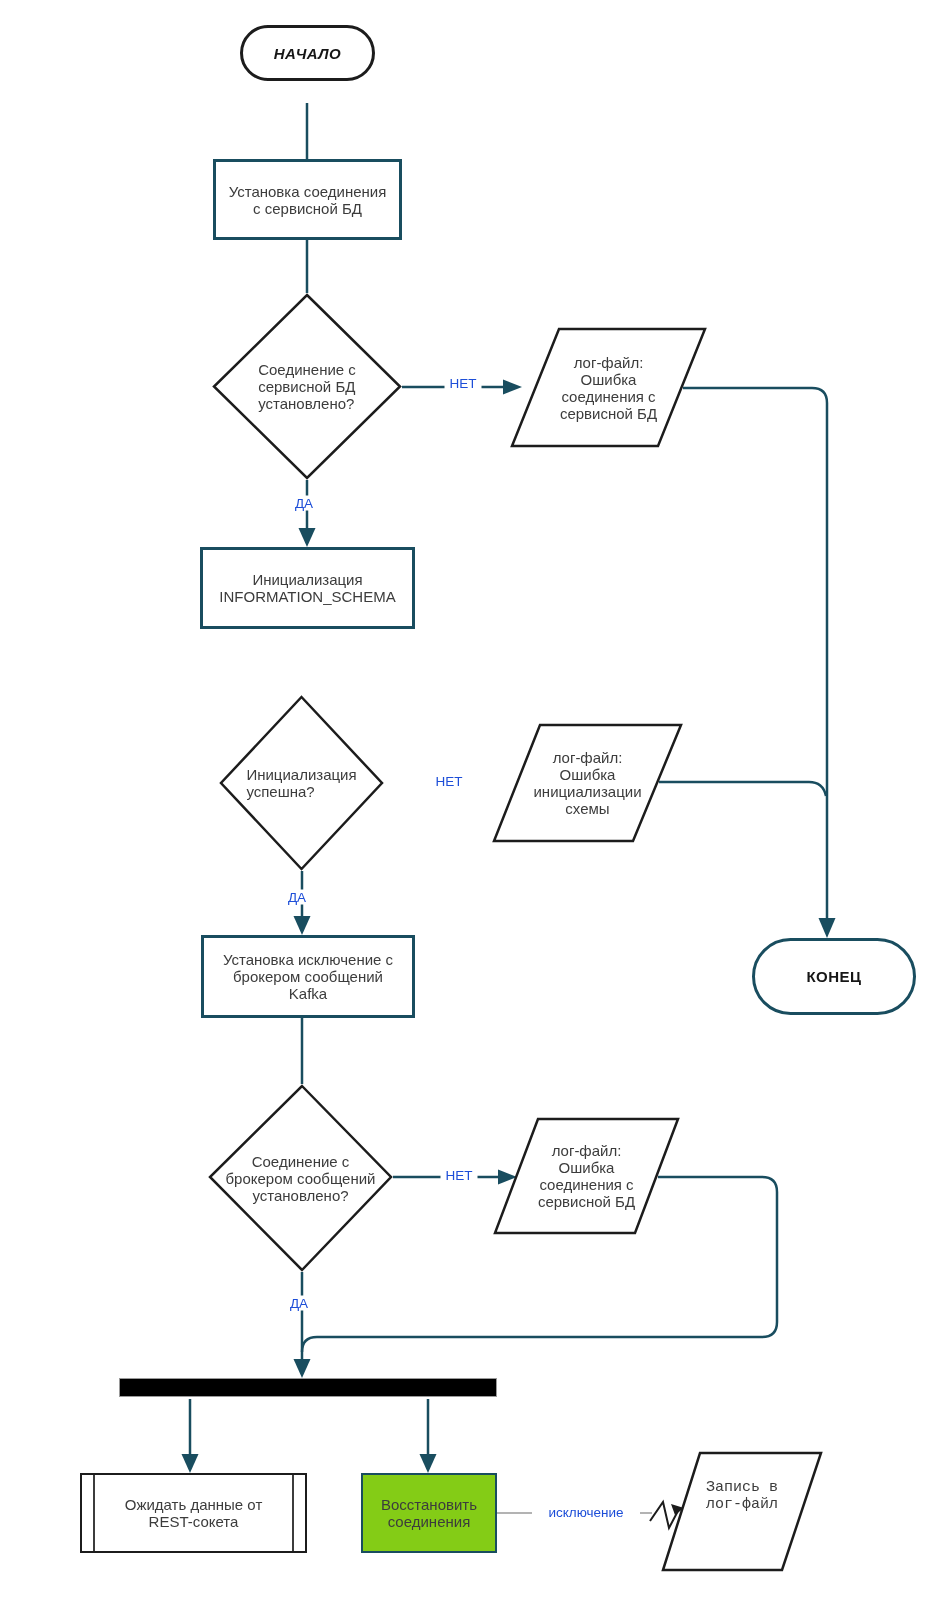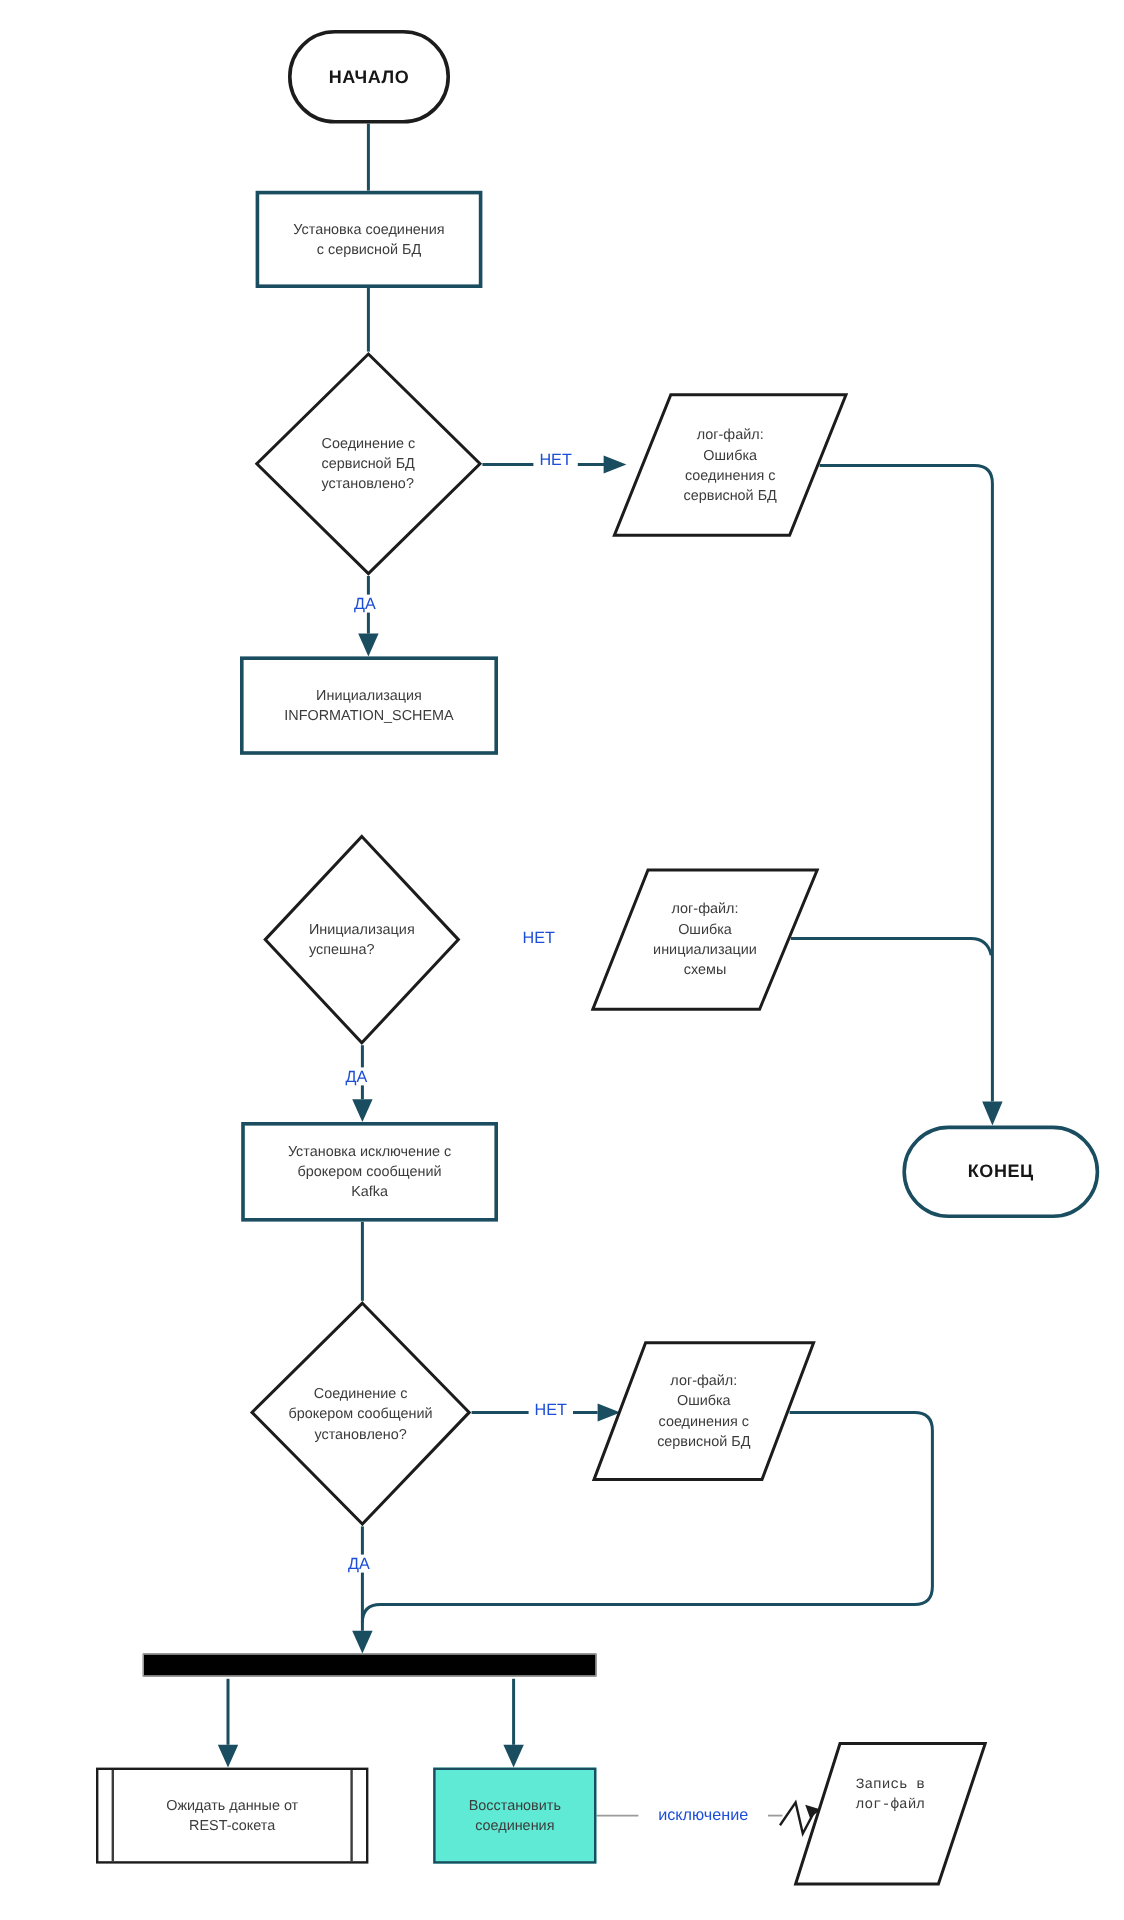--- a/index.html
+++ b/index.html
@@ -1,38 +1,38 @@
 <!DOCTYPE html>
 <html><head>
 <meta charset="utf-8">
 <style>
   html,body{margin:0;padding:0;background:#ffffff;}
   body{font-family:"Liberation Sans","DejaVu Sans",sans-serif;}
   #canvas{position:relative;width:937px;height:1600px;background:#ffffff;overflow:hidden;}
   svg.layer{position:absolute;left:0;top:0;z-index:1;}
   .node{position:absolute;z-index:2;box-sizing:border-box;}
   .node .txt{position:absolute;left:0;top:0;right:0;bottom:0;display:flex;flex-direction:column;
-             align-items:center;justify-content:center;color:#3c3c3c;font-size:12px;line-height:17px;
+             align-items:center;justify-content:center;color:#3c3c3c;font-size:15px;line-height:17px;
              text-align:center;}
   .node .txt.left{align-items:center;}
   .node .txt.left .inner{text-align:left;}
   .stadium{border:3px solid #1c1c1c;border-radius:40px;background:#ffffff;
            display:flex;align-items:center;justify-content:center;}
   .stadium .cap{font-weight:bold;font-size:15px;color:#161616;letter-spacing:.5px;}
   .stadium.teal{border-color:#194d5f;}
   .rect{border:3px solid #194d5f;background:#ffffff;}
   .shape-svg{position:absolute;left:0;top:0;}
   .edge-label{position:absolute;z-index:3;transform:translate(-50%,-50%);background:#ffffff;
               color:#1d4ed8;font-size:13.5px;padding:0 5px;white-space:nowrap;}
   .fork-bar{background:#000000;border:1px solid #9a9a9a;}
   .predef{border:2.5px solid #1c1c1c;background:#ffffff;}
   .predef .sideline{position:absolute;top:0;bottom:0;width:2px;background:#3c3c3c;}
   .predef .sideline.l{left:11px;}
   .predef .sideline.r{right:11px;}
-  .restore{border:2.5px solid #194d5f;background:#5eead4;}
+  .restore{border:2.5px solid #194d5f;background:#84cc16;}
 </style>
 </head>
 <body>
 
 <div id="canvas">
 
   <svg class="layer" width="937" height="1600" viewBox="0 0 937 1600">
     <g stroke="#194d5f" stroke-width="2.5" fill="none">
       <path d="M307 103 L307 159"></path>
       <path d="M307 240 L307 293"></path>
@@ -62,21 +62,21 @@
     <g stroke="#9a9a9a" stroke-width="1.5" fill="none">
       <path d="M497 1513 L532 1513"></path>
       <path d="M640 1513 L652 1513"></path>
     </g>
     <g>
       <path d="M650 1521 L663 1502 L669 1528 L679 1509" stroke="#1c1c1c" stroke-width="2" fill="none"></path>
       <polygon points="684,1508 671,1504 675,1515" fill="#1c1c1c"></polygon>
     </g>
   </svg>
 
-  <div class="node stadium" style="left:240px;top:25px;width:135px;height:78px;">
+  <div class="node stadium" style="left:240px;top:25px;width:135px;height:56px;font-style:italic;">
     <span class="cap">НАЧАЛО</span>
   </div>
 
   <div class="node rect" style="left:213px;top:159px;width:189px;height:81px;">
     <div class="txt">
       <div>Установка соединения</div>
       <div>с сервисной БД</div>
     </div>
   </div>
 

